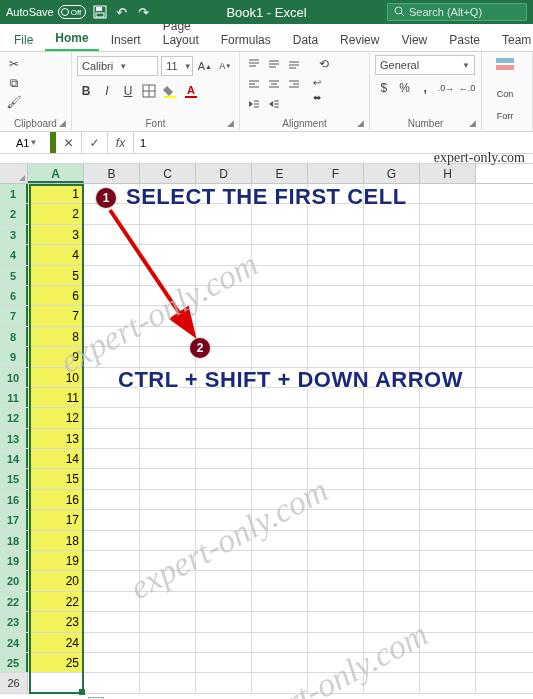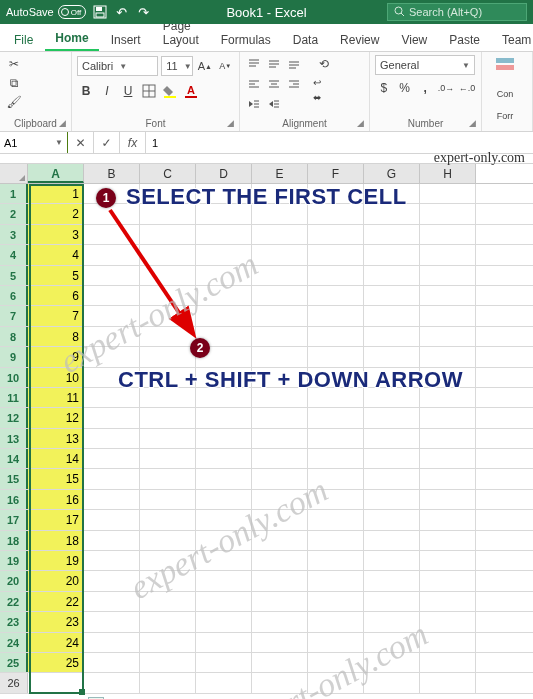--- a/index.html
+++ b/index.html
@@ -78,21 +78,21 @@
   .align-grid .sq svg { display:block; }
   .wrap-col { display:flex; flex-direction:column; gap:4px; margin-left:6px; }
   .wrap-item { display:flex; align-items:center; gap:3px; font-size:10px; }
   .num-select { border:1px solid #c8c8c8; background:#fff; height:20px; width:100px; display:flex; align-items:center; padding:0 4px; font-size:11px; justify-content:space-between; }
   .num-row2 { display:flex; gap:3px; margin-top:4px; }
   .cond-col { display:flex; flex-direction:column; align-items:center; width:36px; font-size:9px;gap:12px; }
   
   .fxbar {
     height: 22px; display:flex; border-bottom:1px solid #d4d4d4; background:#fff;
   }
-  .namebox { width:68px; border-right:1px solid #4d7c0f; display:flex; align-items:center; padding:0 4px; font-size:11px; justify-content:space-between; }
+  .namebox { width:56px; border-right:6px solid #4d7c0f; display:flex; align-items:center; padding:0 16px; font-size:11px; justify-content:space-between; }
   .fxbtn { width:26px; display:flex; align-items:center; justify-content:center; border-right:1px solid #d4d4d4; font-style:italic; color:#555; }
   .fxbtn.x { font-style: normal; }
   .formula { flex:1; padding:0 6px; display:flex; align-items:center; font-size:11px; }
   
   .wm-band {
     height: 10px; background:#fff; border-bottom:1px solid #d4d4d4; position:relative;
     text-align:right; font-size:14px; color:#333; font-family: Georgia, serif;
     padding-right:8px; line-height: 1; z-index: 5;
   }
   .wm-band span { position: relative; top: -3px; }

